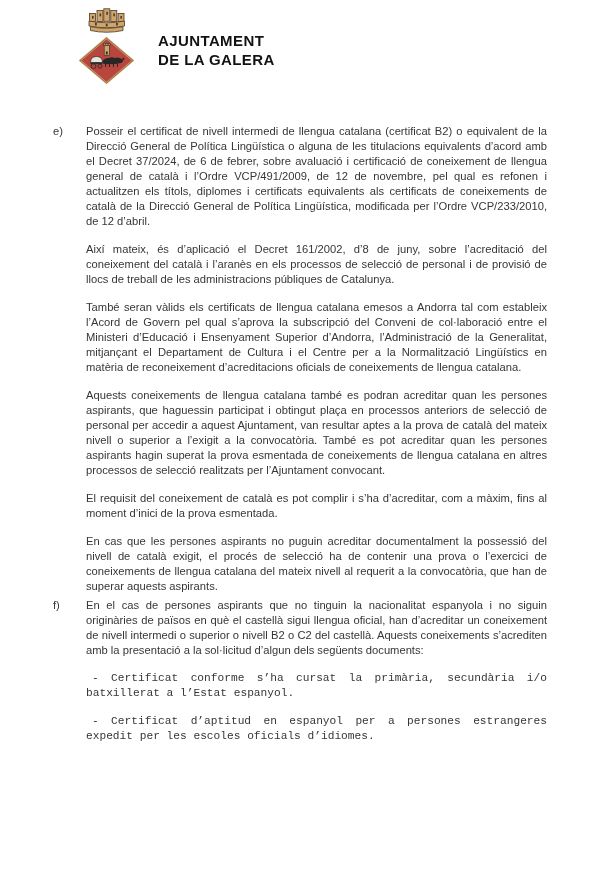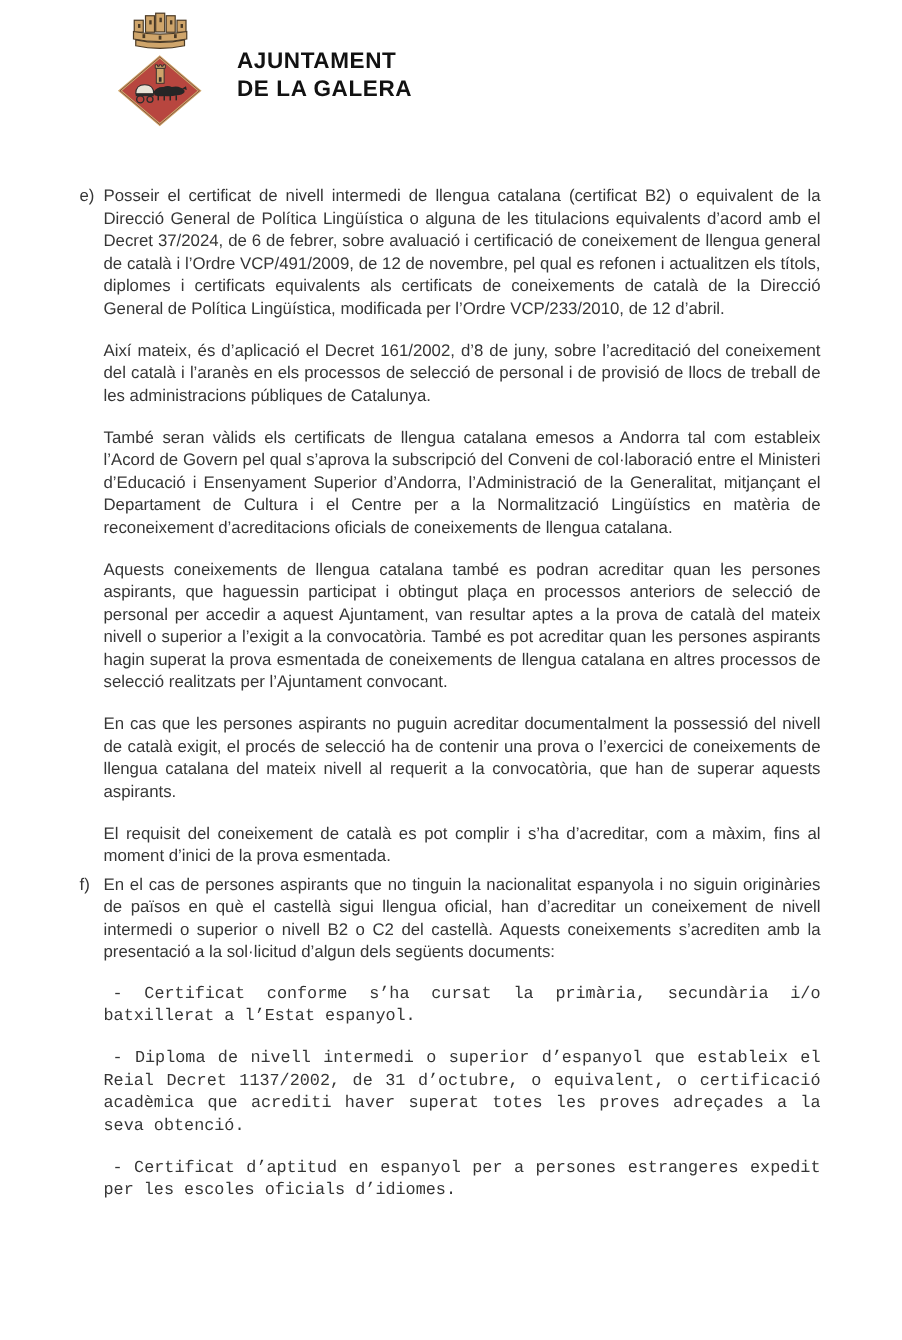--- a/index.html
+++ b/index.html
@@ -18,21 +18,21 @@
     font-size: 15px; line-height: 18.5px; font-weight: bold;
     letter-spacing: 0.4px; color: #121212; white-space: pre-line;
   }
   .doc-body {
     position: absolute; left: 53px; top: 124px; width: 494px;
     font-size: 11.2px; line-height: 15px; color: #363636;
   }
   .item { display: flex; }
   .item + .item { margin-top: 4px; }
   .item-label { width: 16px; flex: none; }
-  .item-content { flex: 1; min-width: 0; }
+  .item-content { flex: 1; min-width: 0; margin-left: 17px; }
   .para { margin: 0 0 13px 0; text-align: justify; }
   .para:last-child { margin-bottom: 0; }
   .bullet { text-indent: 6px; font-family: Liberation Mono, monospace; }
 </style>
 </head>
 <body>
 
 <div class="page">
 
   <div class="header">
@@ -93,29 +93,28 @@
 
   <div class="doc-body">
 
     <div class="item">
       <div class="item-label">e)</div>
       <div class="item-content">
         <p class="para">Posseir el certificat de nivell intermedi de llengua catalana (certificat B2) o equivalent de la Direcció General de Política Lingüística o alguna de les titulacions equivalents d’acord amb el Decret 37/2024, de 6 de febrer, sobre avaluació i certificació de coneixement de llengua general de català i l’Ordre VCP/491/2009, de 12 de novembre, pel qual es refonen i actualitzen els títols, diplomes i certificats equivalents als certificats de coneixements de català de la Direcció General de Política Lingüística, modificada per l’Ordre VCP/233/2010, de 12 d’abril.</p>
         <p class="para">Així mateix, és d’aplicació el Decret 161/2002, d’8 de juny, sobre l’acreditació del coneixement del català i l’aranès en els processos de selecció de personal i de provisió de llocs de treball de les administracions públiques de Catalunya.</p>
         <p class="para">També seran vàlids els certificats de llengua catalana emesos a Andorra tal com estableix l’Acord de Govern pel qual s’aprova la subscripció del Conveni de col·laboració entre el Ministeri d’Educació i Ensenyament Superior d’Andorra, l’Administració de la Generalitat, mitjançant el Departament de Cultura i el Centre per a la Normalització Lingüístics en matèria de reconeixement d’acreditacions oficials de coneixements de llengua catalana.</p>
         <p class="para">Aquests coneixements de llengua catalana també es podran acreditar quan les persones aspirants, que haguessin participat i obtingut plaça en processos anteriors de selecció de personal per accedir a aquest Ajuntament, van resultar aptes a la prova de català del mateix nivell o superior a l’exigit a la convocatòria. També es pot acreditar quan les persones aspirants hagin superat la prova esmentada de coneixements de llengua catalana en altres processos de selecció realitzats per l’Ajuntament convocant.</p>
+        <p class="para">El requisit del coneixement de català es pot complir i s’ha d’acreditar, com a màxim, fins al moment d’inici de la prova esmentada.</p>
         <p class="para">En cas que les persones aspirants no puguin acreditar documentalment la possessió del nivell de català exigit, el procés de selecció ha de contenir una prova o l’exercici de coneixements de llengua catalana del mateix nivell al requerit a la convocatòria, que han de superar aquests aspirants.</p>
-        <p class="para">El requisit del coneixement de català es pot complir i s’ha d’acreditar, com a màxim, fins al moment d’inici de la prova esmentada.</p>
       </div>
     </div>
 
     <div class="item">
       <div class="item-label">f)</div>
       <div class="item-content">
         <p class="para">En el cas de persones aspirants que no tinguin la nacionalitat espanyola i no siguin originàries de països en què el castellà sigui llengua oficial, han d’acreditar un coneixement de nivell intermedi o superior o nivell B2 o C2 del castellà. Aquests coneixements s’acrediten amb la presentació a la sol·licitud d’algun dels següents documents:</p>
         <p class="para bullet">- Certificat conforme s’ha cursat la primària, secundària i/o batxillerat a l’Estat espanyol.</p>
-        <p class="para bullet">- Diploma de nivell intermedi o superior d’espanyol que estableix el Reial Decret 1137/2002, de 31 d’octubre, o equivalent, o certificació acadèmica que acrediti haver superat totes les proves adreçades a la seva obtenció.</p>
         <p class="para bullet">- Certificat d’aptitud en espanyol per a persones estrangeres expedit per les escoles oficials d’idiomes.</p>
       </div>
     </div>
 
   </div>
 </div>
 
 </body></html>

